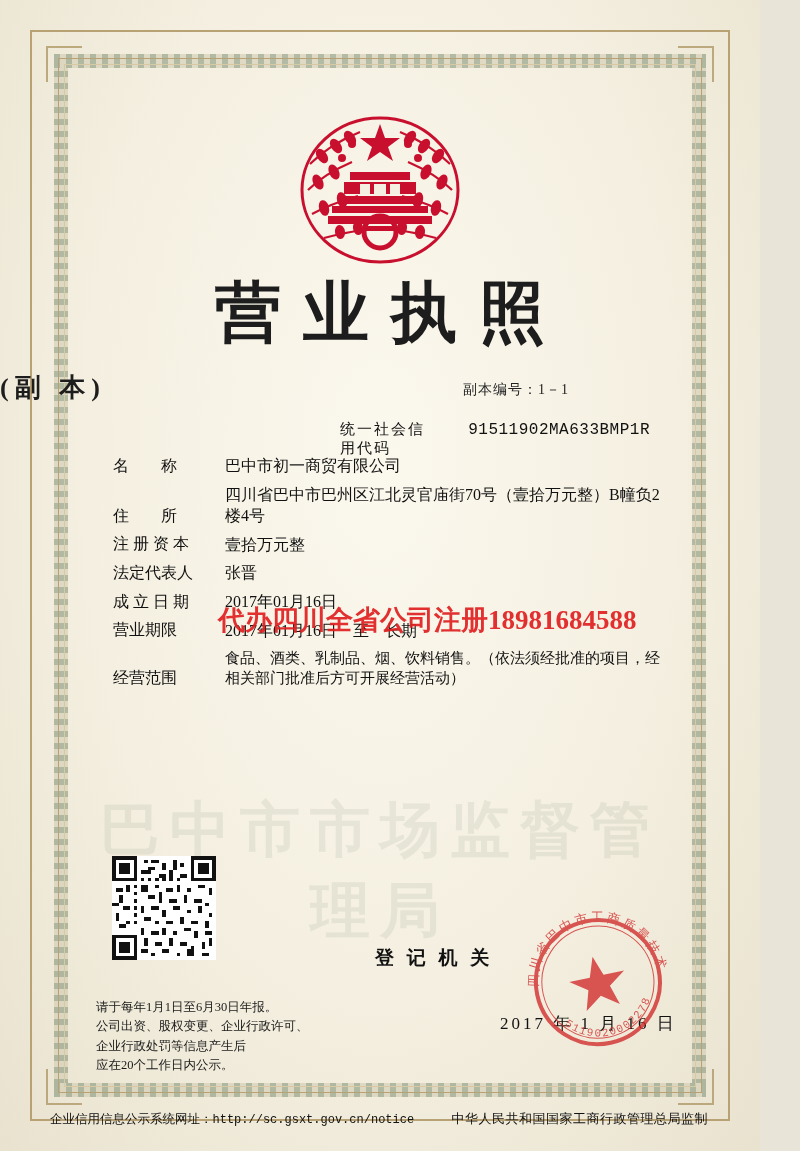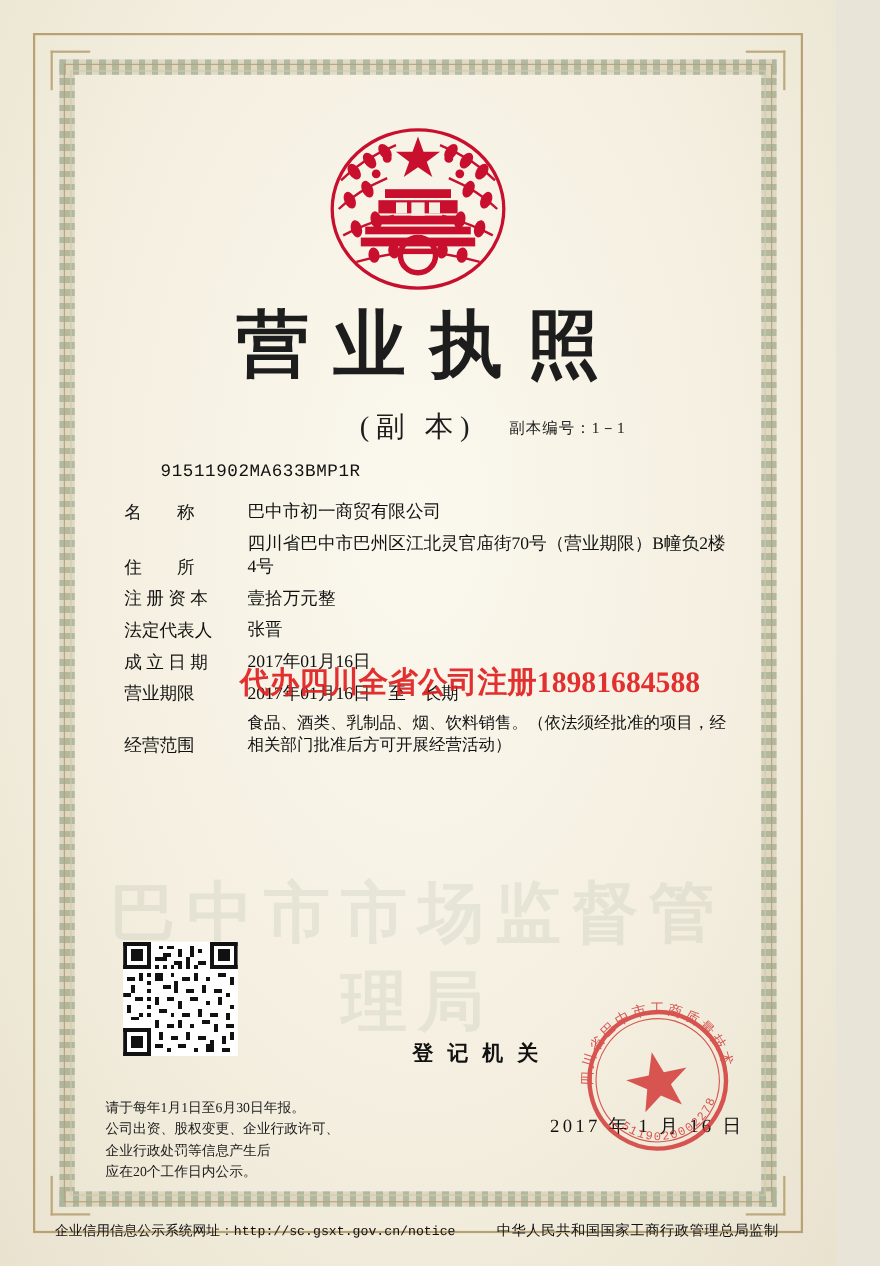--- a/index.html
+++ b/index.html
@@ -82,24 +82,23 @@
     font-size: 66px;
     font-weight: bold;
     letter-spacing: 22px;
     text-indent: 22px;
     color: #1d1d1d;
   }
   .subtitle {
     position: absolute;
     top: 370px;
     left: 0; right: 0;
-    text-align: center;
     font-family: "Liberation Serif", serif;
     font-size: 26px;
-    font-weight: normal;
+    font-weight: bold;
     letter-spacing: 6px;
     color: #1d1d1d;
   }
   .copy-no {
     position: absolute;
     top: 381px;
     left: 463px;
     font-family: "Liberation Serif", serif;
     font-size: 14px;
     color: #222;
@@ -342,31 +341,32 @@
         <rect x="74" y="122" width="32" height="5"></rect>
       </g>
     </svg>
   </div>
 
   <div class="title">营业执照</div>
   <div class="subtitle">(副 本)</div>
   <div class="copy-no">副本编号：1－1</div>
 
   <div class="code-row">
+    <span class="code-label">统一社会信用代码</span>
     <span class="code-value">91511902MA633BMP1R</span>
   </div>
 
   <div class="fields">
     <div class="field">
       <span class="f-label wide">名　　称</span>
       <span class="f-value">巴中市初一商贸有限公司</span>
     </div>
     <div class="field">
       <span class="f-label wide">住　　所</span>
-      <span class="f-value">四川省巴中市巴州区江北灵官庙街70号（营业期限）B幢负2楼4号</span>
+      <span class="f-value">四川省巴中市巴州区江北灵官庙街70号（壹拾万元整）B幢负2楼4号</span>
     </div>
     <div class="field">
       <span class="f-label wide">注 册 资 本</span>
       <span class="f-value">壹拾万元整</span>
     </div>
     <div class="field">
       <span class="f-label wide">法定代表人</span>
       <span class="f-value">张晋</span>
     </div>
     <div class="field">

